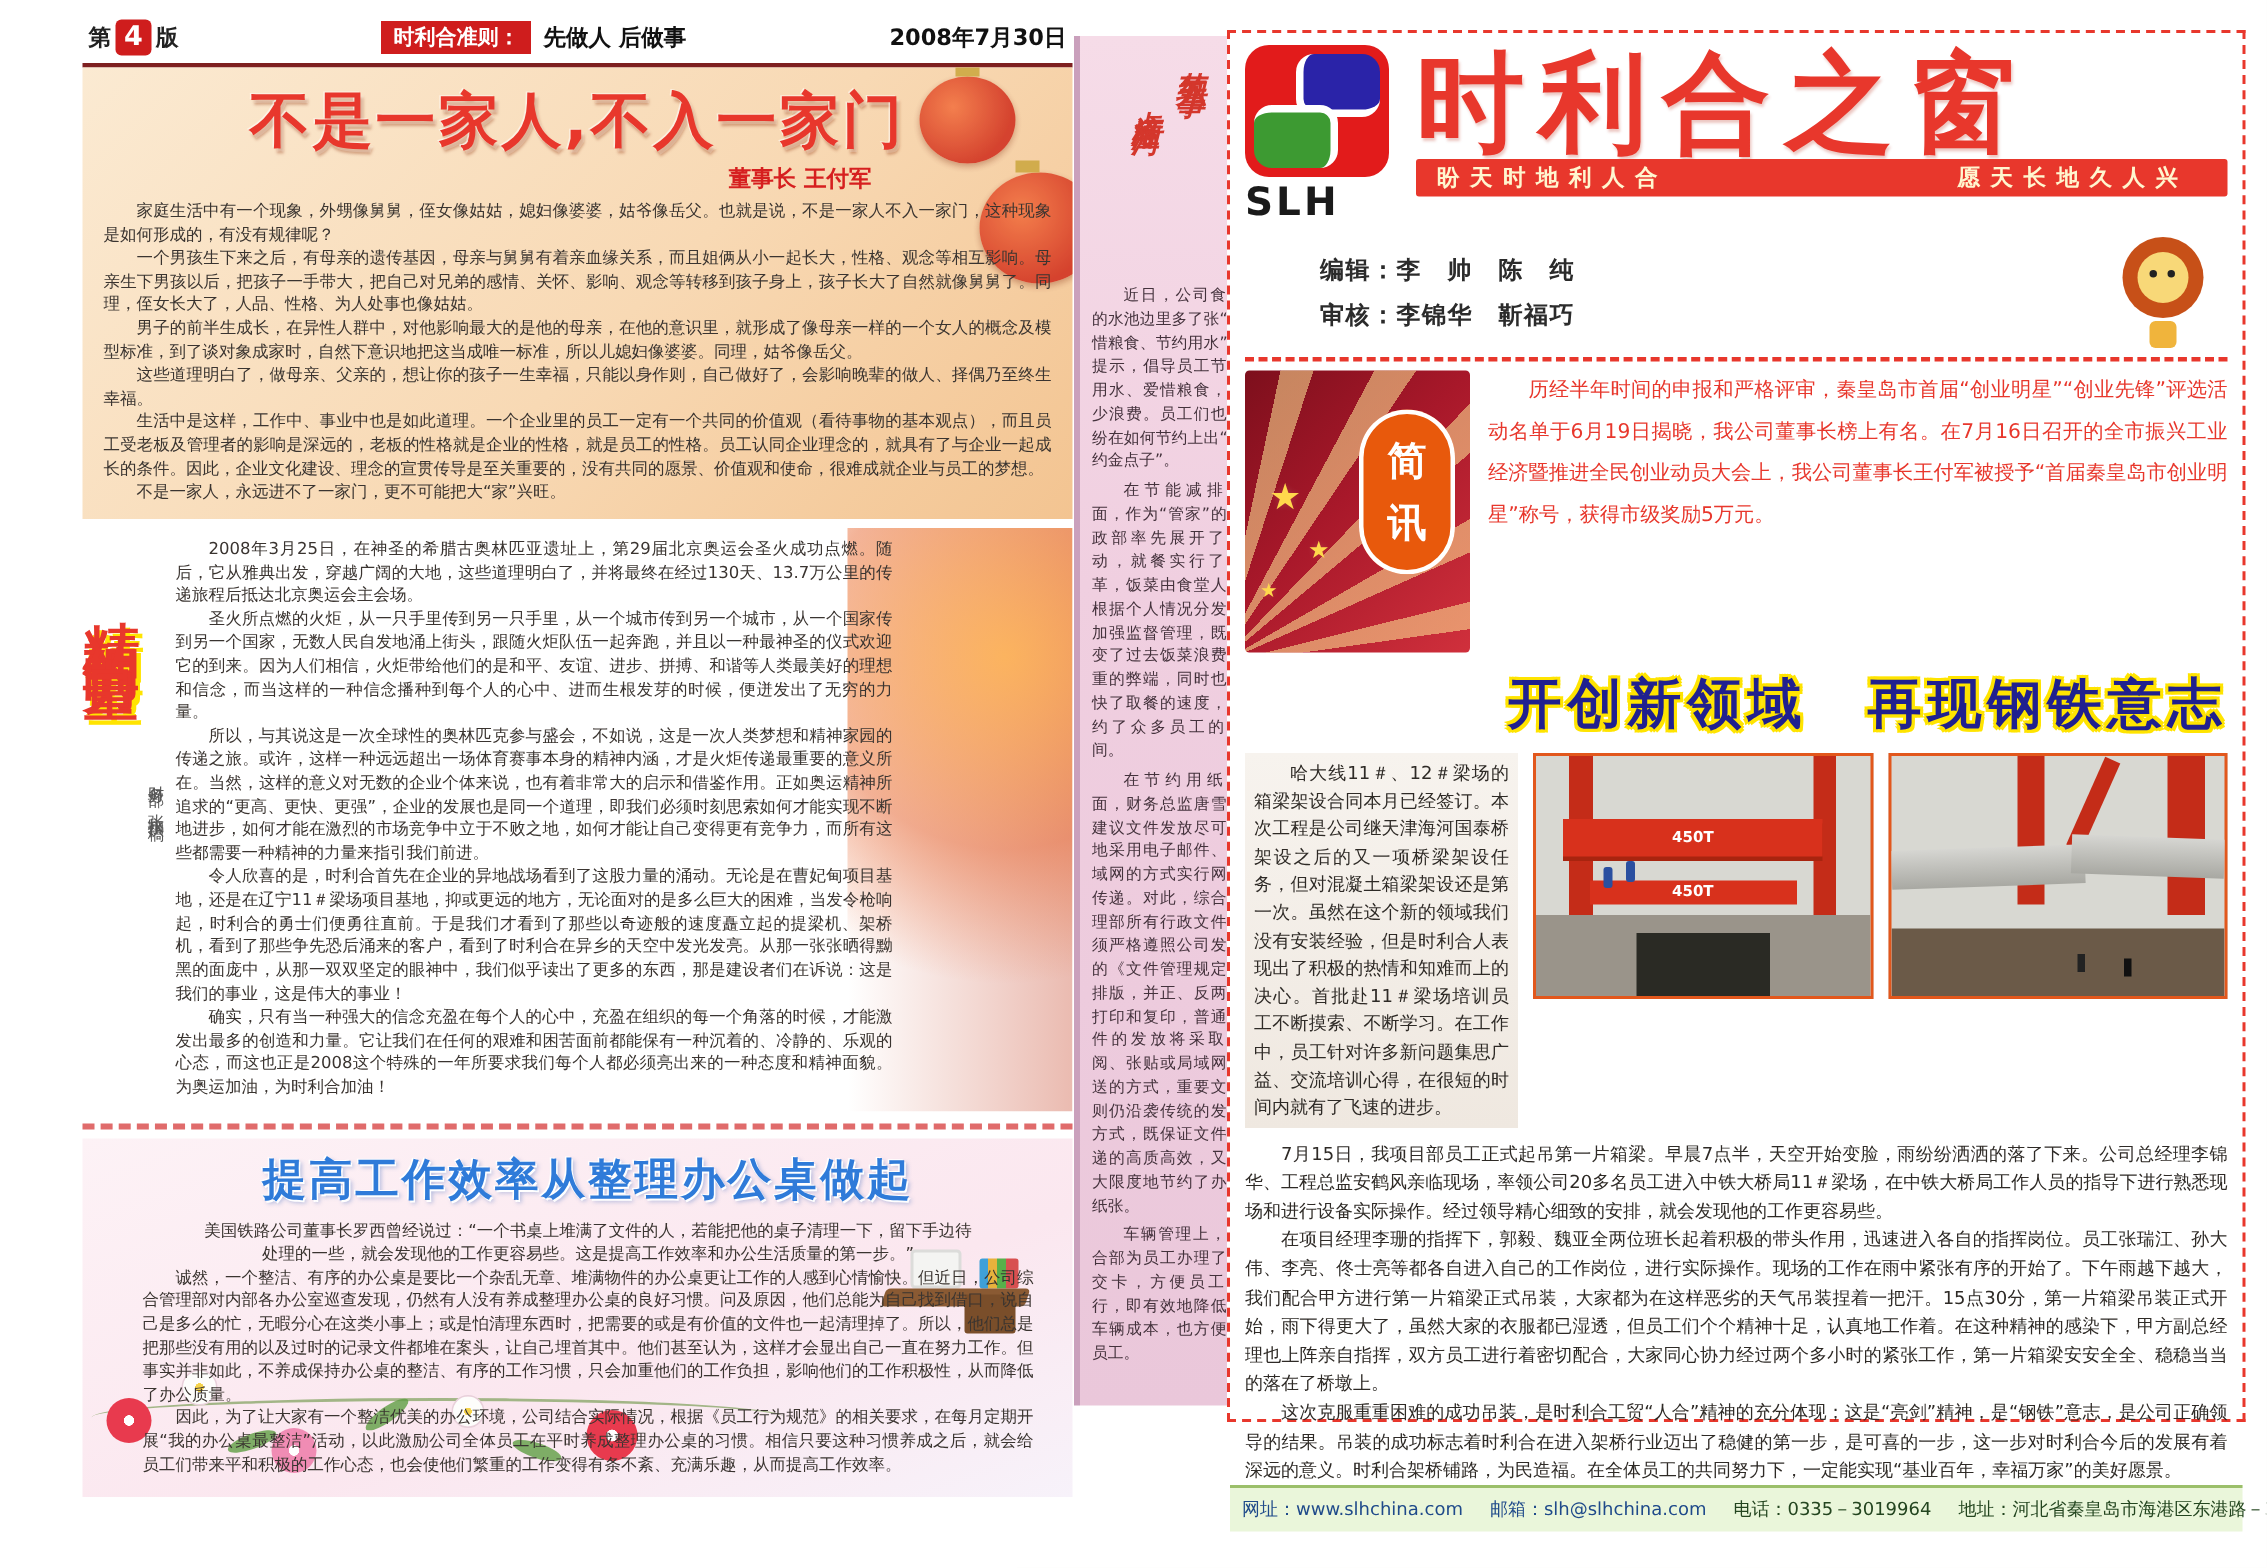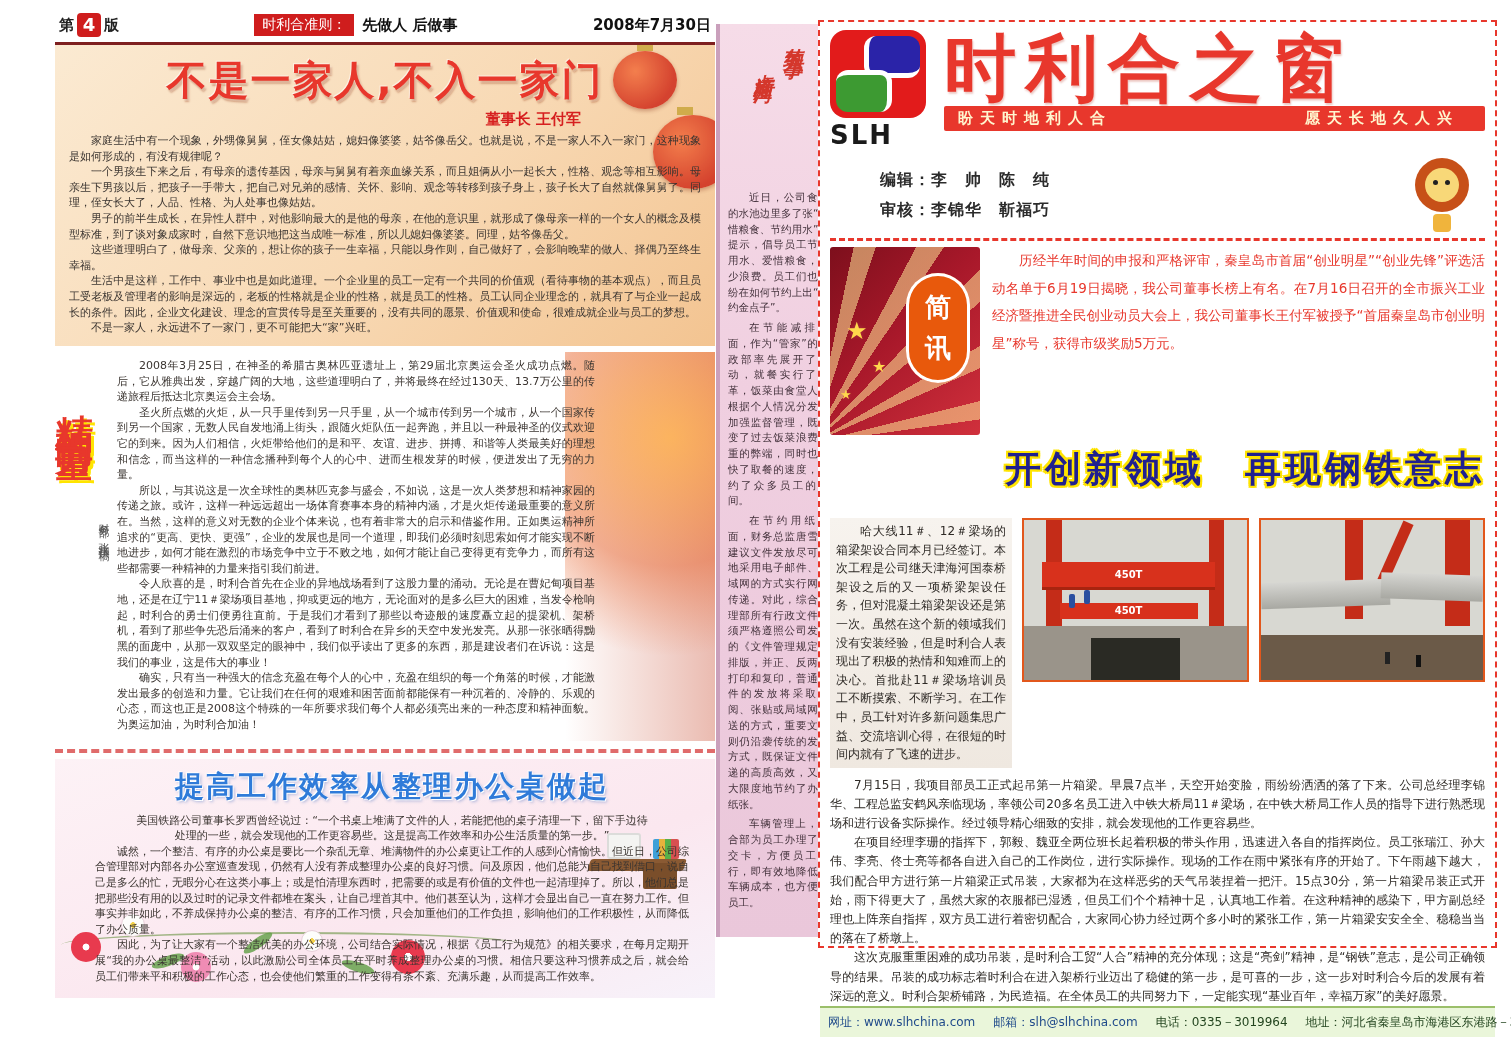--- a/index.html
+++ b/index.html
@@ -5,21 +5,21 @@
   * { margin:0; padding:0; box-sizing:border-box; }
   html,body { width:1511px; height:1045px; background:#fdfdfb; font-family:"DejaVu Sans","Liberation Sans",sans-serif; }
   #canvas { position:relative; width:1511px; height:1045px; overflow:hidden; background:#ffffff; }
 
   
   .left-page { position:absolute; left:55px; top:10px; width:660px; }
   .lp-header { display:flex; align-items:center; justify-content:space-between; height:30px; padding:0 4px; }
   .lp-header .pg { display:flex; align-items:center; gap:3px; font-weight:bold; font-size:15px; color:#222; }
   .pg-num { display:inline-block; width:24px; height:24px; background:#cf1d1d; color:#fff; font-size:18px; font-weight:bold; text-align:center; line-height:24px; border-radius:4px; }
   .principle { display:flex; align-items:center; gap:8px; }
-  .principle .tag { background:#cf1d1d; color:#fff; font-size:14px; font-weight:normal; padding:2px 8px; }
+  .principle .tag { background:#cf1d1d; color:#fff; font-size:14px; font-weight:bold; padding:2px 8px; }
   .principle .txt { font-size:15px; font-weight:bold; color:#111; }
   .lp-date { font-size:15px; font-weight:bold; color:#111; }
   .lp-rule { border-top:3px solid #7e2020; margin:2px 0 0 0; }
 
   .article1 { position:relative; background:linear-gradient(135deg,#fbead2 0%,#f8d9b4 55%,#f3c491 100%); padding:8px 14px 10px 14px; overflow:hidden; }
   .lantern { position:absolute; width:64px; height:58px; border-radius:50%; background:radial-gradient(circle at 35% 35%, #f3703d, #cf2a1a 70%); box-shadow:0 2px 4px rgba(120,30,10,.4); opacity:.85; }
   .lantern:before { content:""; position:absolute; left:24px; top:-8px; width:16px; height:8px; background:#caa63c; }
   .l1 { right:38px; top:6px; } .l2 { right:-18px; top:70px; width:80px; height:74px; }
   .a1-title { font-size:40px; font-weight:bold; color:#e8372c; text-align:center; letter-spacing:2px;
               text-shadow:2px 2px 0 #fff3, -1px -1px 0 #ffffff88, 2px 3px 2px rgba(140,40,0,.35); }
@@ -99,21 +99,21 @@
                background:repeating-conic-gradient(from -20deg at 10% 90%, rgba(255,230,150,.55) 0 6deg, rgba(255,255,255,0) 6deg 16deg); }
   .burst-star { position:absolute; color:#ffd84c; text-shadow:0 0 4px #fff2; }
   .brief-badge { position:absolute; right:10px; top:26px; width:64px; height:110px; background:#e8590c; border-radius:34px;
                  color:#fff; font-size:26px; font-weight:bold; display:flex; flex-direction:column; align-items:center; justify-content:center; gap:6px;
                  box-shadow:0 0 0 3px #fff inset; }
   .brief-body { flex:1; }
   .brief-body p { font-size:13.5px; line-height:2.05; color:#e8372c; text-align:justify; text-indent:2em; }
 
   .main-title { text-align:right; font-size:36px; font-weight:bold; color:#20208f; letter-spacing:4px; margin:10px 0 8px 0;
                 text-shadow:-2px -2px 0 #ffe400, 2px -2px 0 #ffe400, -2px 2px 0 #ffe400, 2px 2px 0 #ffe400, 0 -2px 0 #ffe400, 0 2px 0 #ffe400, -2px 0 0 #ffe400, 2px 0 0 #ffe400; }
-  .main-row { display:flex; gap:10px;margin-top:16px; }
+  .main-row { display:flex; gap:10px; }
   .main-col1 { flex:0 0 182px; font-size:12px; line-height:1.55; color:#2e2a26; text-align:justify; text-indent:2em;
                background:linear-gradient(180deg,#f7f3ee,#efe8e0); padding:4px 6px; }
   .photos { flex:1; display:flex; gap:10px; }
   .photo { position:relative; border:2px solid #e2571c; overflow:hidden; flex:1; height:164px; background:#d8d8d2; }
   .ph-beam { position:absolute; background:#d8311c; color:#fff; font-size:10px; font-weight:bold; text-align:center; }
   .ph1-b1 { left:8%; top:26%; width:78%; height:16%; line-height:26px; box-shadow:0 3px 0 #a8240f; }
   .ph1-b2 { left:16%; top:52%; width:62%; height:10%; line-height:16px; }
   .ph1-leg { position:absolute; top:0; width:7%; height:70%; background:#c42c18; }
   .ph1-leg.la { left:10%; } .ph1-leg.lb { right:10%; }
   .ph1-concrete { position:absolute; left:0; bottom:0; width:100%; height:34%; background:#9a948a; }

